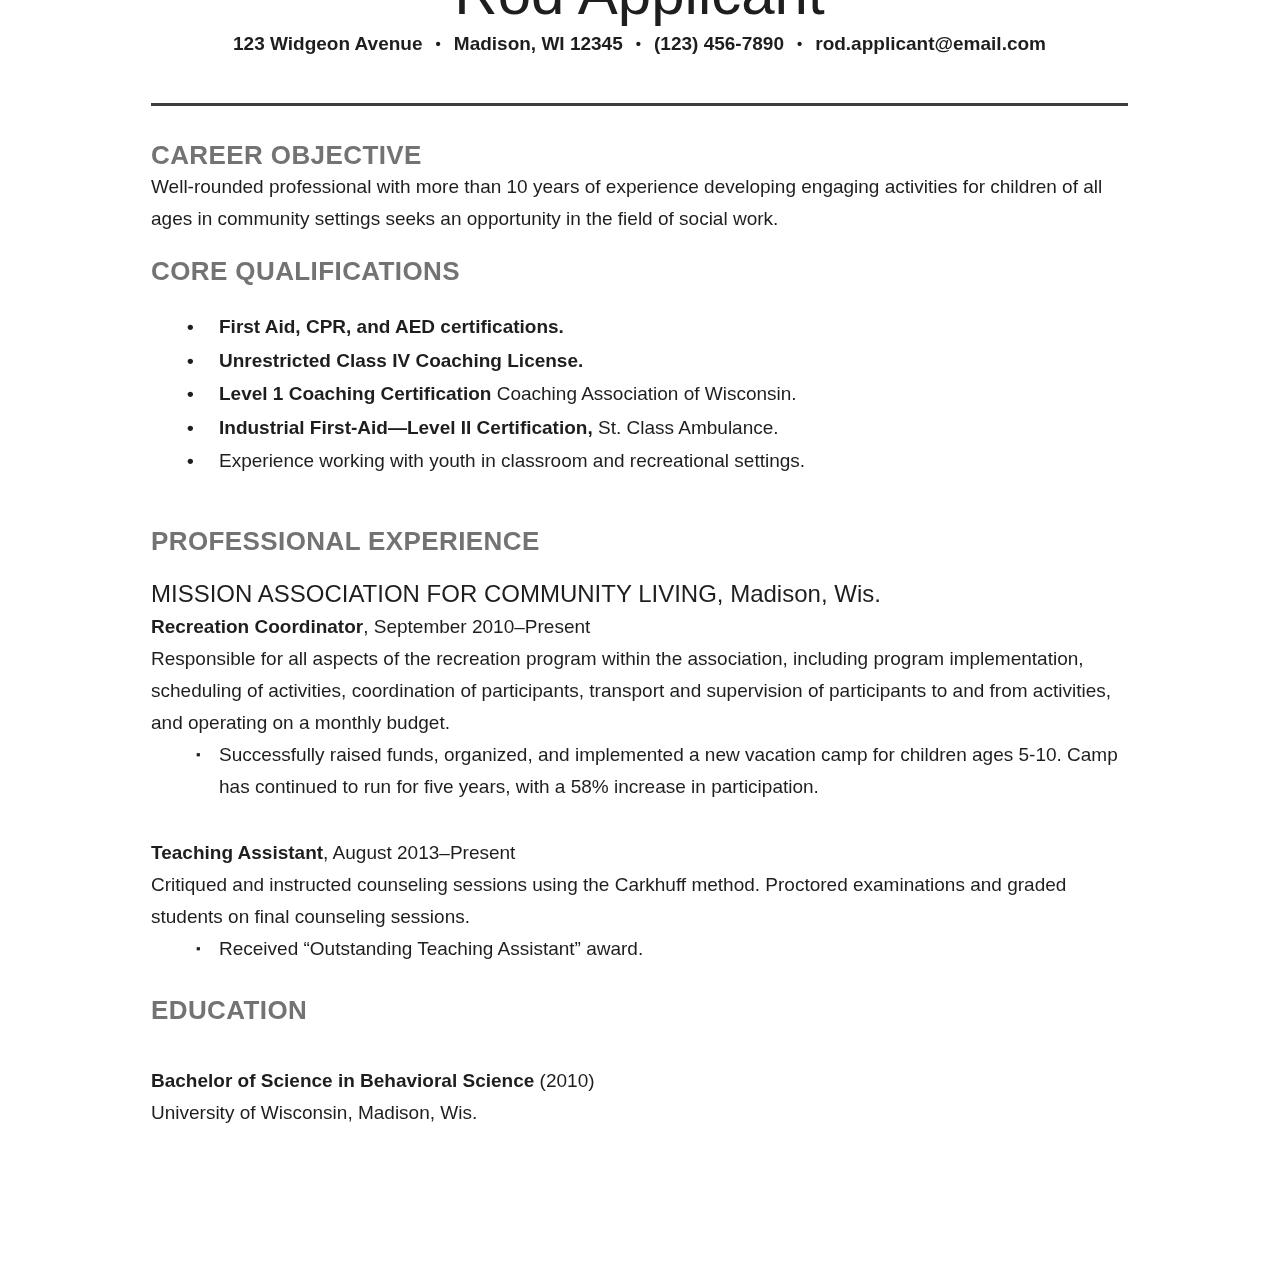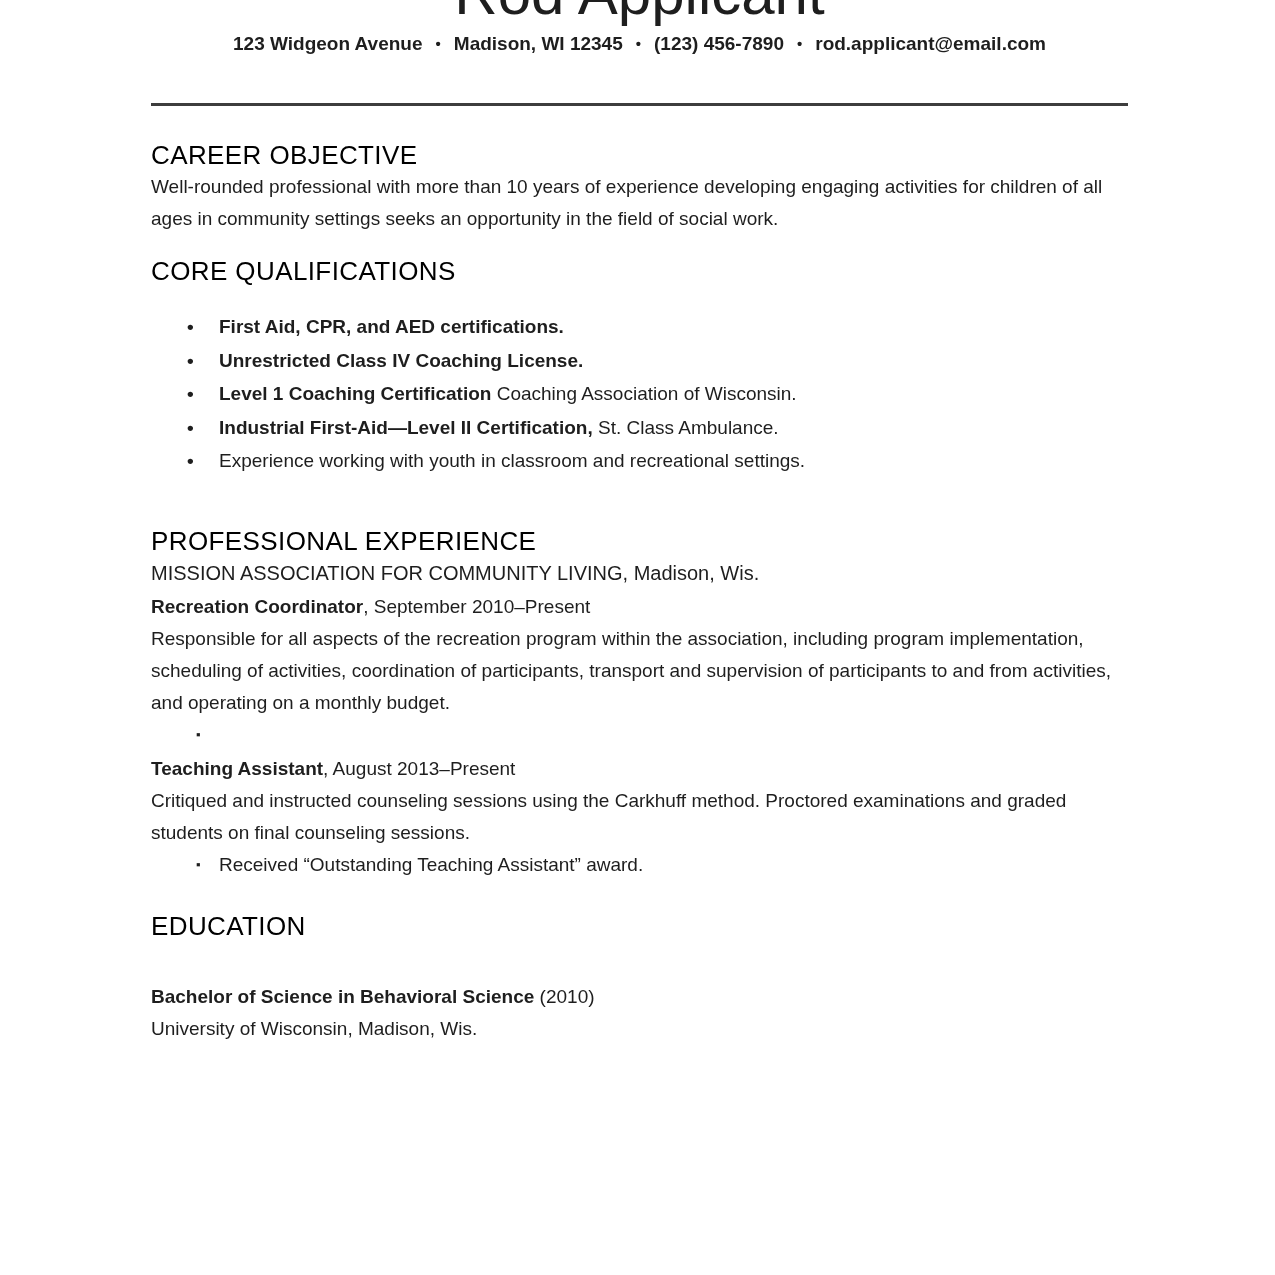--- a/index.html
+++ b/index.html
@@ -41,23 +41,23 @@
   }
   .rule {
     margin-top: 48px;
     border-top: 3px solid #3d3d3d;
     height: 0;
   }
   
   h2.section-heading {
     font-size: 26px;
     line-height: 31px;
-    font-weight: 400;
+    font-weight: 700;
     letter-spacing: 0.4px;
-    color: #000000;
+    color: #737373;
   }
   .body-text { font-size: 19px; line-height: 32px; }
   .objective-heading { margin-top: 34px; }
   .objective-body { }
 
   .core-heading { margin-top: 21px; }
   ul.dot-list { list-style: none; margin-top: 23px; }
   ul.dot-list li {
     position: relative;
     padding-left: 68px;
@@ -66,21 +66,21 @@
   }
   ul.dot-list li .marker {
     position: absolute;
     left: 36px;
     top: 0;
     font-weight: 700;
   }
   ul.dot-list li b { font-weight: 700; }
 
   .experience-heading { margin-top: 48px; }
-  .job .employer { font-size: 20px; line-height: 33px; }
+  .job .employer { margin-top: 20px; font-size: 24px; line-height: 33px; }
   .job .title-line { font-size: 19px; line-height: 33px; }
   .job .title-line b { font-weight: 700; }
   .job .desc { font-size: 19px; line-height: 32px; }
   .job + .job { margin-top: 33px; }
   ul.sq-list { list-style: none; }
   ul.sq-list li {
     position: relative;
     padding-left: 68px;
     font-size: 19px;
     line-height: 32px;
@@ -147,21 +147,21 @@
       <h2 class="section-heading experience-heading">PROFESSIONAL EXPERIENCE</h2>
 
       <div class="job">
         <div class="employer">MISSION ASSOCIATION FOR COMMUNITY LIVING, Madison, Wis.</div>
         <div class="title-line">
           <b>Recreation Coordinator</b><span>, September 2010–Present</span>
         </div>
         <div class="desc">Responsible for all aspects of the recreation program within the association, including program implementation, scheduling of activities, coordination of participants, transport and supervision of participants to and from activities, and operating on a monthly budget.</div>
         <ul class="sq-list">
           <li>
-            <span class="marker">▪</span>
+            <span class="marker">▪</span><span>Successfully raised funds, organized, and implemented a new vacation camp for children ages 5-10. Camp has continued to run for five years, with a 58% increase in participation.</span>
           </li>
         </ul>
       </div>
 
       <div class="job">
         <div class="title-line">
           <b>Teaching Assistant</b><span>, August 2013–Present</span>
         </div>
         <div class="desc">Critiqued and instructed counseling sessions using the Carkhuff method. Proctored examinations and graded students on final counseling sessions.</div>
         <ul class="sq-list">

